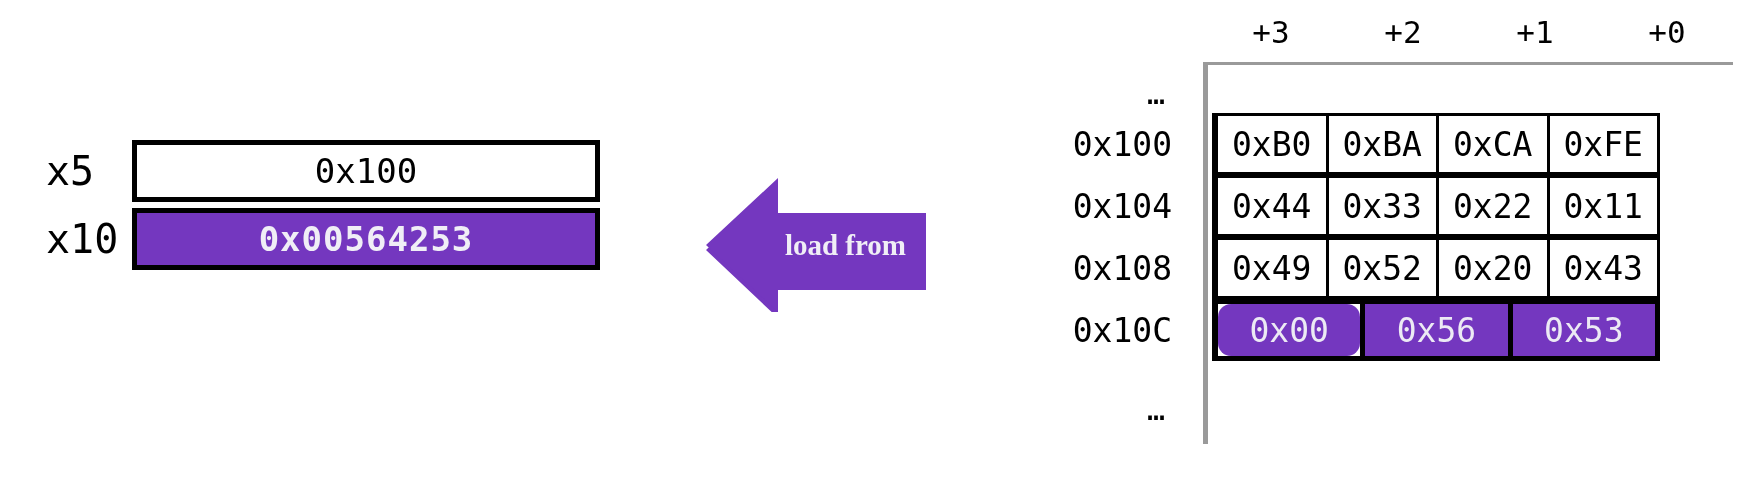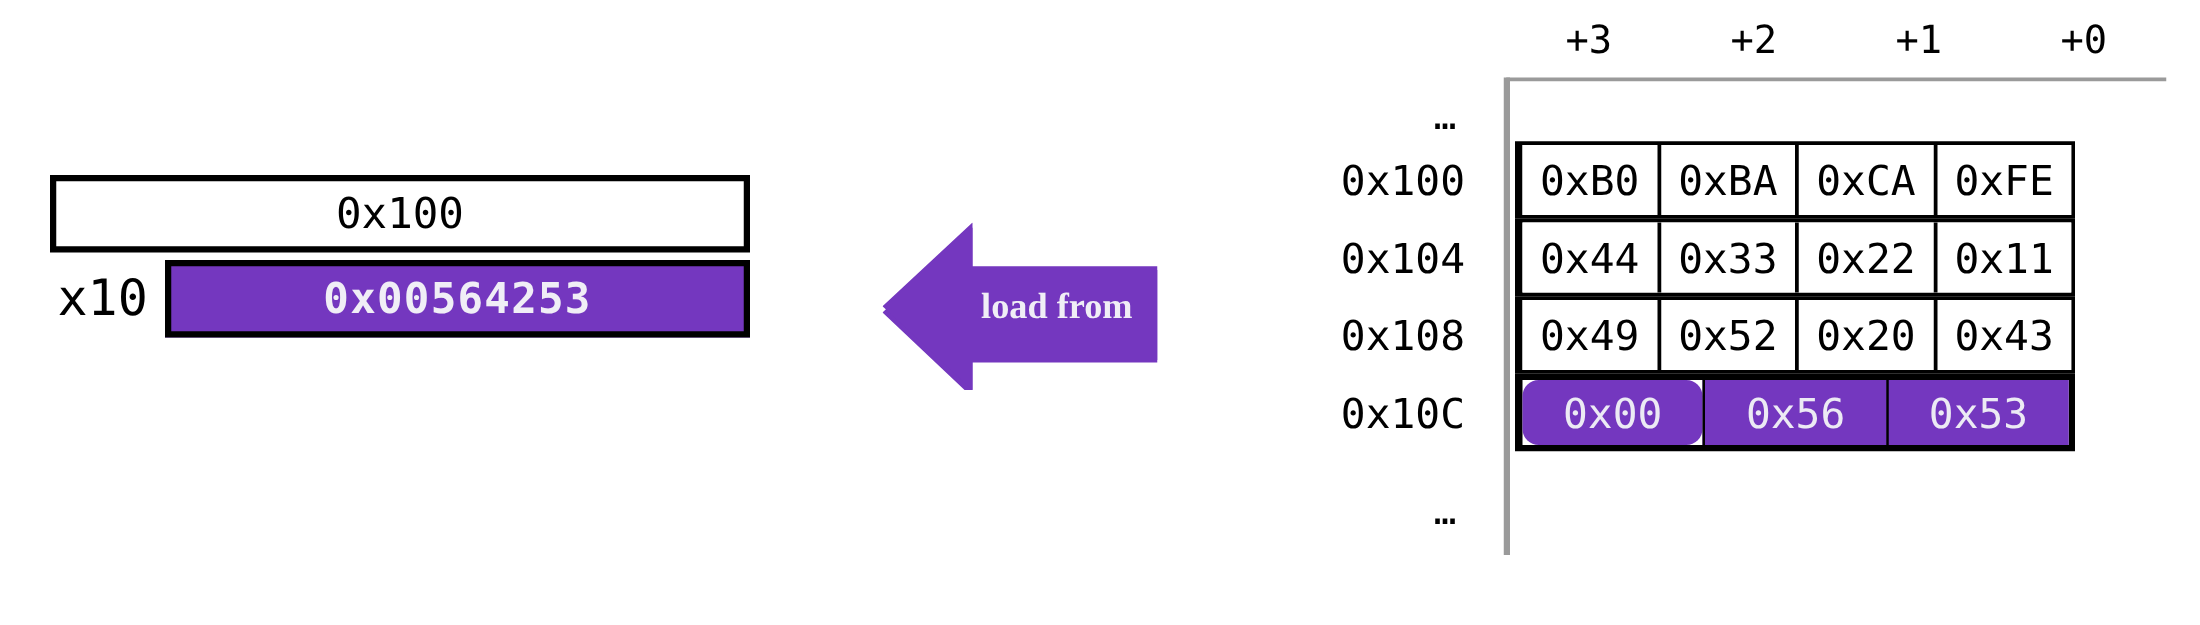--- a/index.html
+++ b/index.html
@@ -196,37 +196,38 @@
     font-size: 33px;
     color: #000000;
     background: #ffffff;
     border-left: 3px solid #000000;
     box-sizing: border-box;
   }
   .mem-cell:first-child { border-left: none; }
   .highlight .mem-cell {
     background: #7437bf;
     color: #eceaf4;
-    border-left: 2px solid #000000;
+    border-left: 5px solid #000000;
   }
   .highlight .mem-cell:first-child { border-left: none; border-radius: 13px; }
 
   #mem-row-ellipsis-top { top: 62px; }
   #mem-row-0 { top: 113px; }
   #mem-row-1 { top: 175px; }
   #mem-row-2 { top: 237px; }
   #mem-row-3 { top: 299px; }
   #mem-row-ellipsis-bottom { top: 378px; }
 </style>
 </head>
 <body>
 
 <div id="registers">
 
   <div class="reg-row" id="reg-row-x5">
+    <div class="reg-label">x5</div>
     <div class="reg-box plain">0x100</div>
   </div>
 
   <div class="reg-row" id="reg-row-x10">
     <div class="reg-label">x10</div>
     <div class="reg-box filled">0x00564253</div>
   </div>
 
 </div>
 

